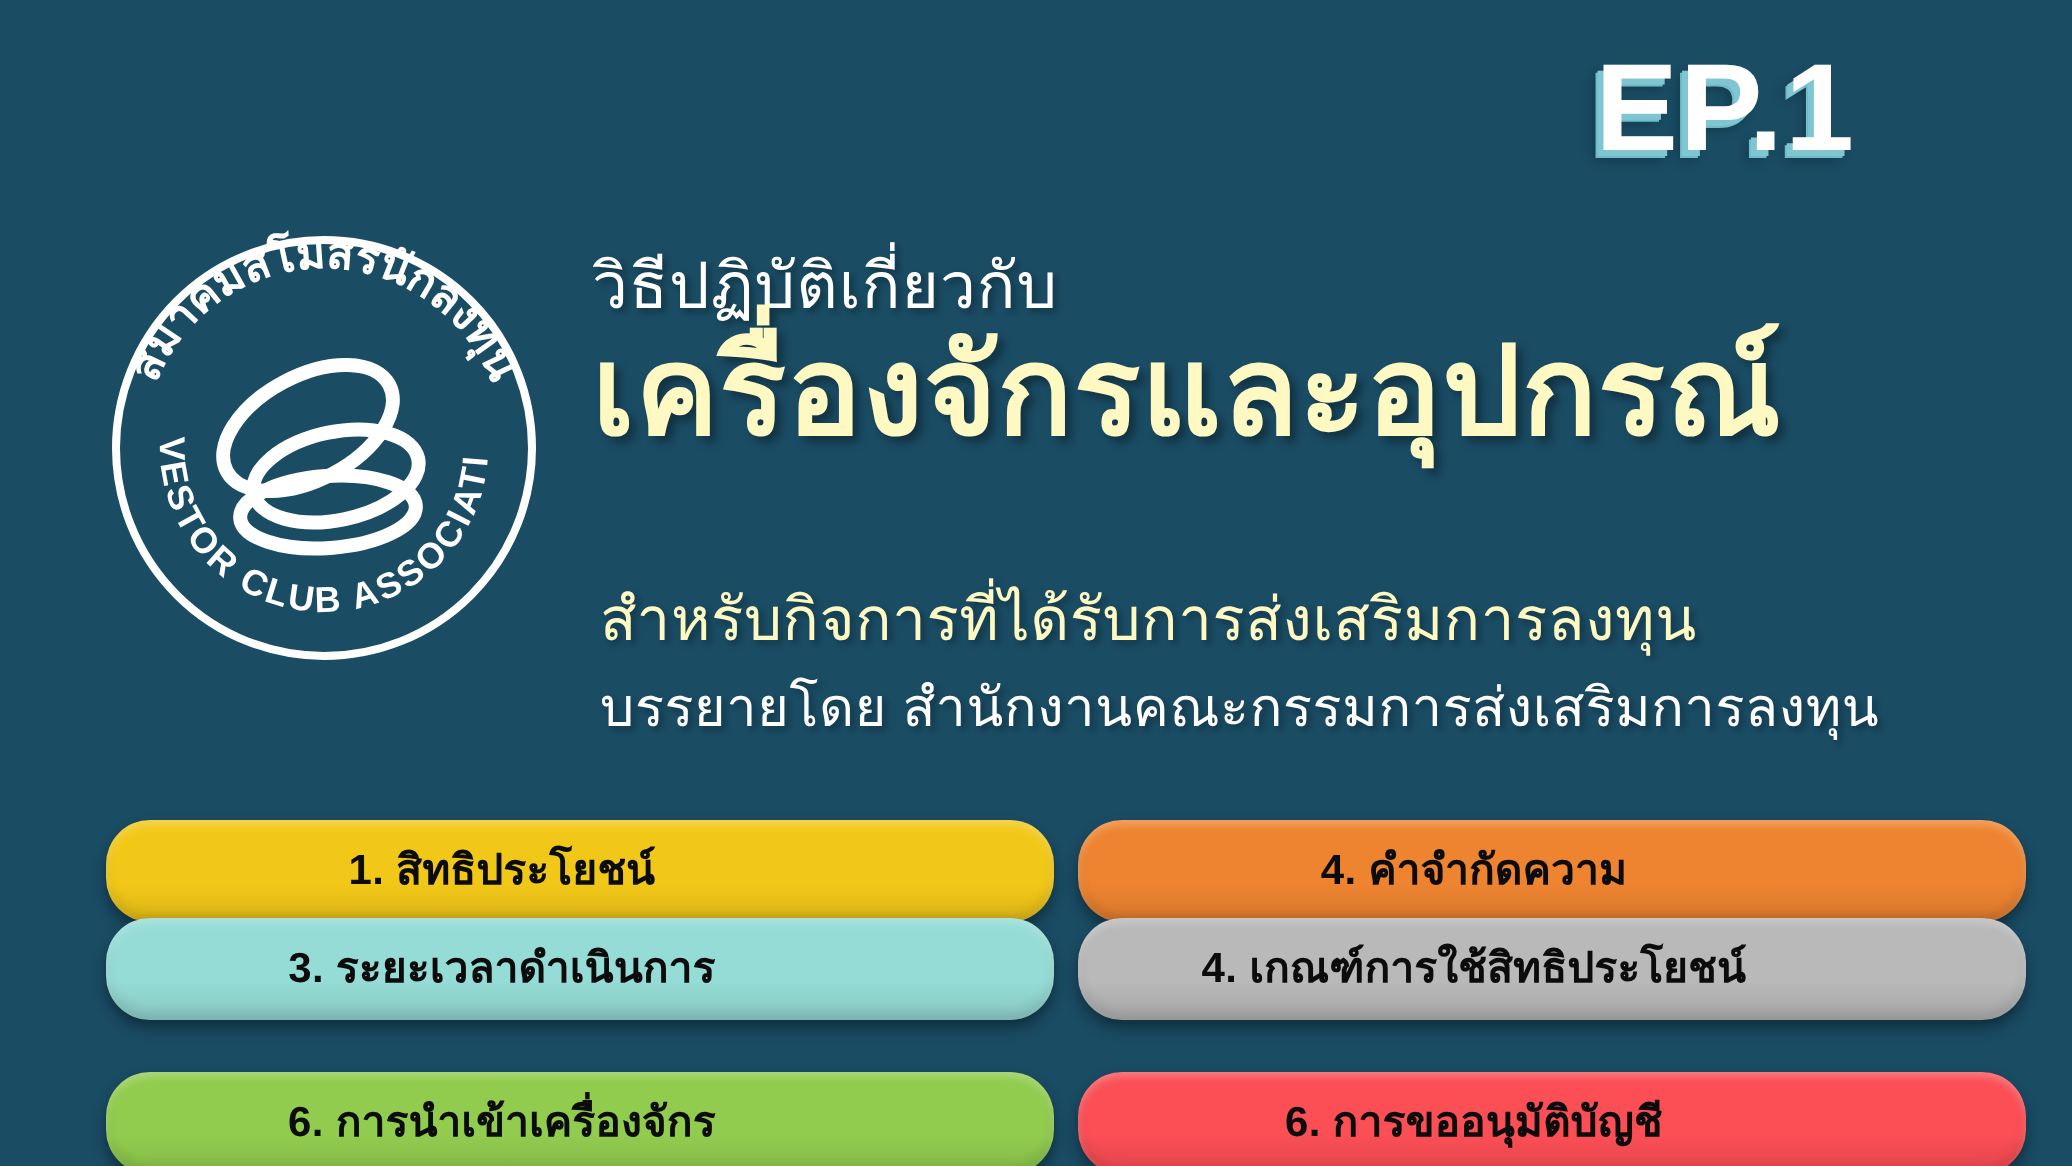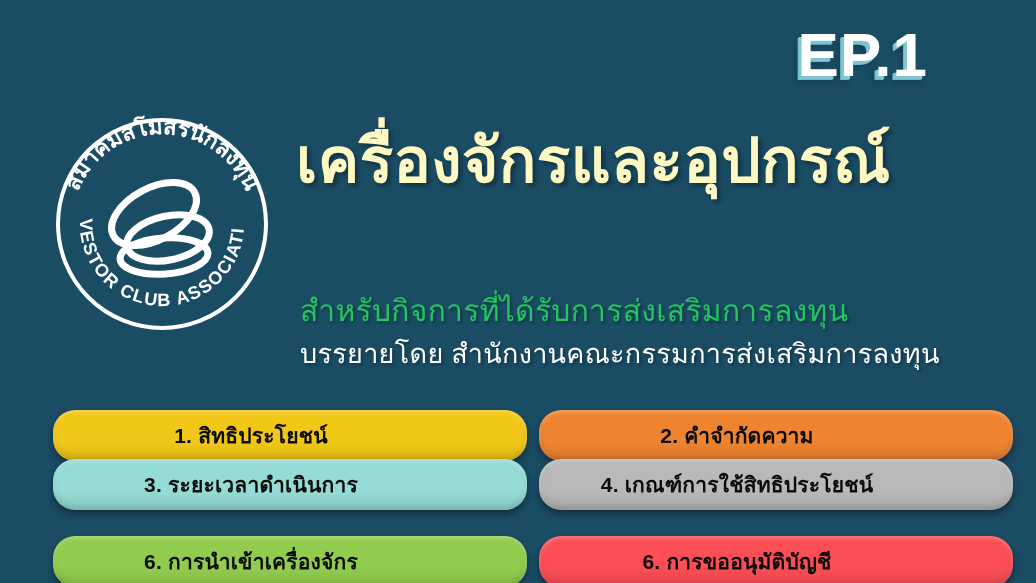--- a/index.html
+++ b/index.html
@@ -72,21 +72,21 @@
     white-space: nowrap;
   }
   .sub-lines {
     position: absolute;
     left: 300px;
     top: 292px;
     width: 700px;
   }
   .subtitle-1 {
     font-size: 30px;
-    color: #22c55e;
+    color: #fef9c3;
     line-height: 1.25;
     letter-spacing: 0.3px;
     text-shadow: 2px 2px 3px rgba(0,0,0,0.3);
     white-space: nowrap;
   }
   .subtitle-2 {
     font-size: 27px;
     color: #ffffff;
     line-height: 1.25;
     margin-top: 8px;
@@ -158,34 +158,35 @@
       </g>
       <g fill="none" stroke="#ffffff" stroke-width="7" stroke-linecap="round">
         <ellipse cx="106" cy="104" rx="46" ry="26" transform="rotate(-28 106 104)"></ellipse>
         <ellipse cx="120" cy="128" rx="42" ry="22" transform="rotate(-12 120 128)"></ellipse>
         <ellipse cx="116" cy="146" rx="44" ry="18" transform="rotate(-4 116 146)"></ellipse>
       </g>
     </svg>
   </div>
 
   <div class="headline">
+    <div class="kicker">วิธีปฏิบัติเกี่ยวกับ</div>
     <div class="main-title">เครื่องจักรและอุปกรณ์</div>
   </div>
 
   <div class="sub-lines">
     <div class="subtitle-1">สำหรับกิจการที่ได้รับการส่งเสริมการลงทุน</div>
     <div class="subtitle-2">บรรยายโดย สำนักงานคณะกรรมการส่งเสริมการลงทุน</div>
   </div>
 
   <div class="topics" id="topics">
       <div class="topic-btn col-left row-1" style="background: linear-gradient(rgb(242, 200, 24) 0%, rgb(242, 200, 24) 62%, rgba(0, 0, 0, 0.1) 100%), rgb(242, 200, 24);">
         <span class="topic-label">1. สิทธิประโยชน์</span>
       </div>
       <div class="topic-btn col-right row-1" style="background: linear-gradient(rgb(238, 132, 48) 0%, rgb(238, 132, 48) 62%, rgba(0, 0, 0, 0.1) 100%), rgb(238, 132, 48);">
-        <span class="topic-label">2. คำจำกัดความ</span>
+        <span class="topic-label">4. คำจำกัดความ</span>
       </div>
       <div class="topic-btn col-left row-2" style="background: linear-gradient(rgb(150, 220, 214) 0%, rgb(150, 220, 214) 62%, rgba(0, 0, 0, 0.1) 100%), rgb(150, 220, 214);">
         <span class="topic-label">3. ระยะเวลาดำเนินการ</span>
       </div>
       <div class="topic-btn col-right row-2" style="background: linear-gradient(rgb(185, 185, 185) 0%, rgb(185, 185, 185) 62%, rgba(0, 0, 0, 0.1) 100%), rgb(185, 185, 185);">
         <span class="topic-label">4. เกณฑ์การใช้สิทธิประโยชน์</span>
       </div>
       <div class="topic-btn col-left row-3" style="background: linear-gradient(rgb(145, 204, 78) 0%, rgb(145, 204, 78) 62%, rgba(0, 0, 0, 0.1) 100%), rgb(145, 204, 78);">
         <span class="topic-label">6. การนำเข้าเครื่องจักร</span>
       </div>

